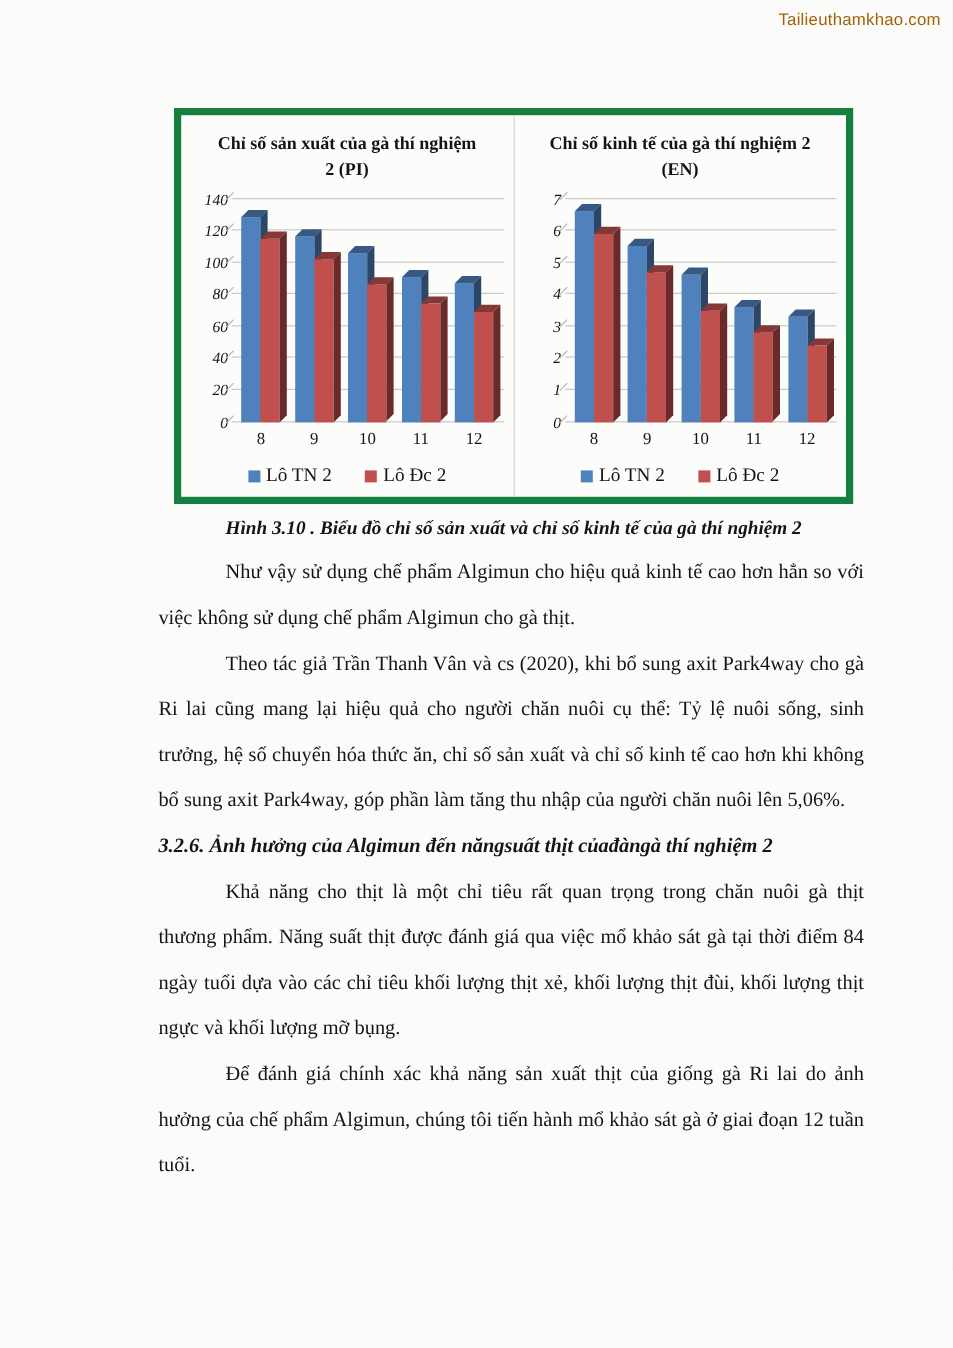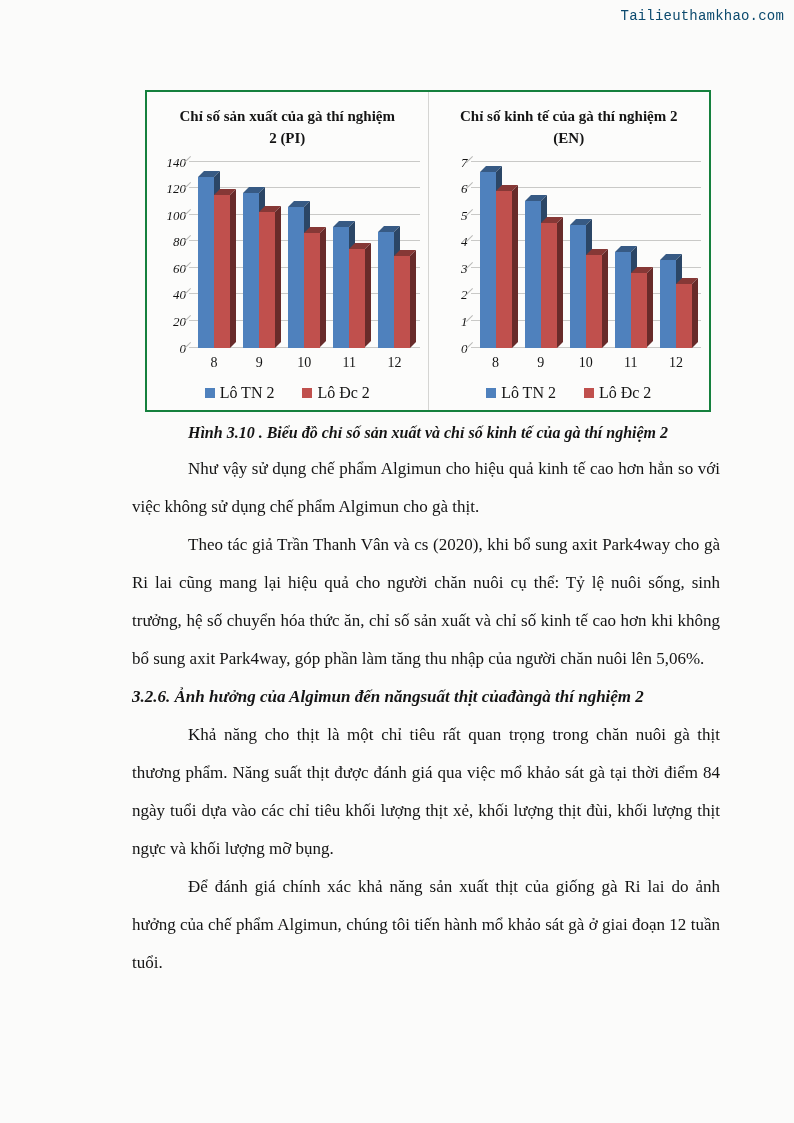--- a/index.html
+++ b/index.html
@@ -9,29 +9,29 @@
     width: 794px; height: 1123px;
     margin: 0 auto;
     background: #fbfbfa;
     color: #141414;
     font-family: "Liberation Serif", "DejaVu Serif", serif;
     overflow: hidden;
     padding: 54px 74px 0 132px;
   }
   .watermark {
     position: absolute; top: 8px; right: 10px;
-    font-family: Liberation Mono, monospace;
-    font-size: 14px; color: #0c4a6e; letter-spacing: .2px;
+    font-family: Liberation Sans, sans-serif;
+    font-size: 14px; color: #a16207; letter-spacing: .2px;
   }
   .page-number { text-align: center; font-size: 15px; height: 20px; }
 
   
   .figure {
     margin: 36px 0 0 13px; width: 566px;
-    border: 2px solid #15803d; background: #fcfcfb;
+    border: 6px solid #15803d; background: #fcfcfb;
     display: flex;
   }
   .panel { flex: 1 1 0; min-width: 0; padding: 12px 8px 8px; }
   .panel + .panel { border-left: 1px solid #d5d5d3; }
   .chart-title {
     font-weight: bold; font-size: 15px; line-height: 1.45;
     text-align: center; padding: 2px 20px 8px;
   }
   .chart-body { display: flex; margin-top: 4px; }
   .y-axis { position: relative; flex: none; width: 34px; height: 186px; font-size: 13px; }

